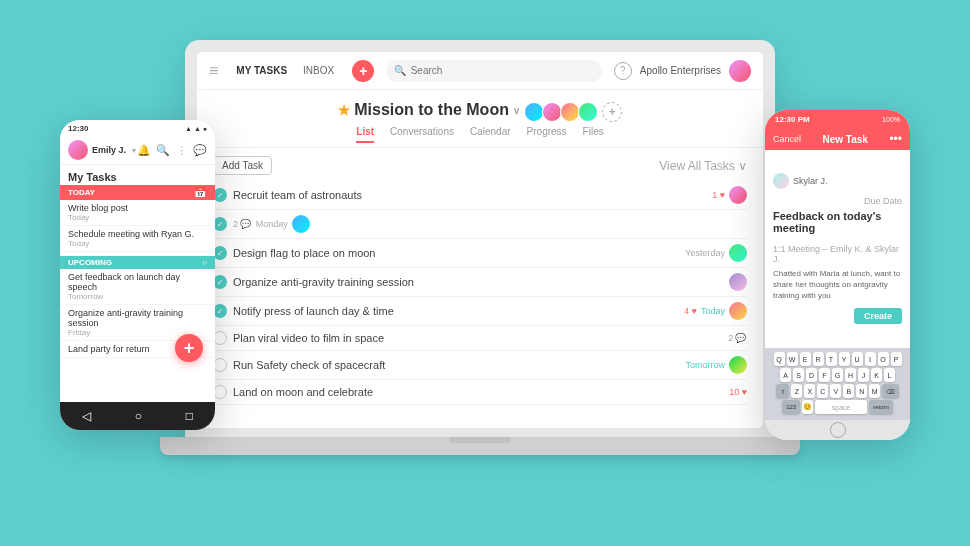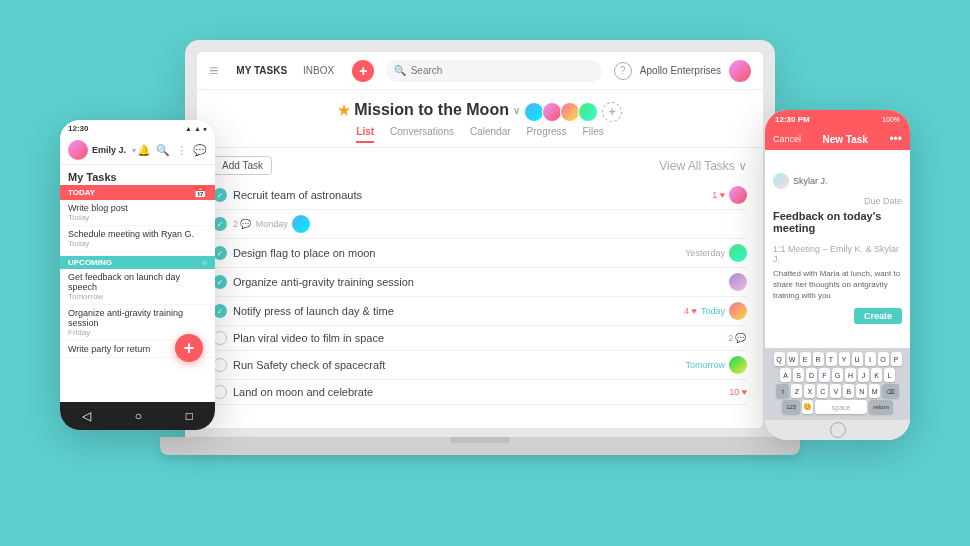--- a/index.html
+++ b/index.html
@@ -738,21 +738,21 @@
 
     <div class="phone-task">
       <div class="phone-task-name">Get feedback on launch day speech</div>
       <div class="phone-task-sub">Tomorrow</div>
     </div>
     <div class="phone-task">
       <div class="phone-task-name">Organize anti-gravity training session</div>
       <div class="phone-task-sub">Friday</div>
     </div>
     <div class="phone-task">
-      <div class="phone-task-name">Write party for return</div>
+      <div class="phone-task-name">Land party for return</div>
     </div>
 
     <div style="position:relative;flex:1;">
       <div class="fab">+</div>
     </div>
 
     <div class="phone-bottom-bar">
       <span class="phone-nav-btn">◁</span>
       <span class="phone-nav-btn">○</span>
       <span class="phone-nav-btn">□</span>

